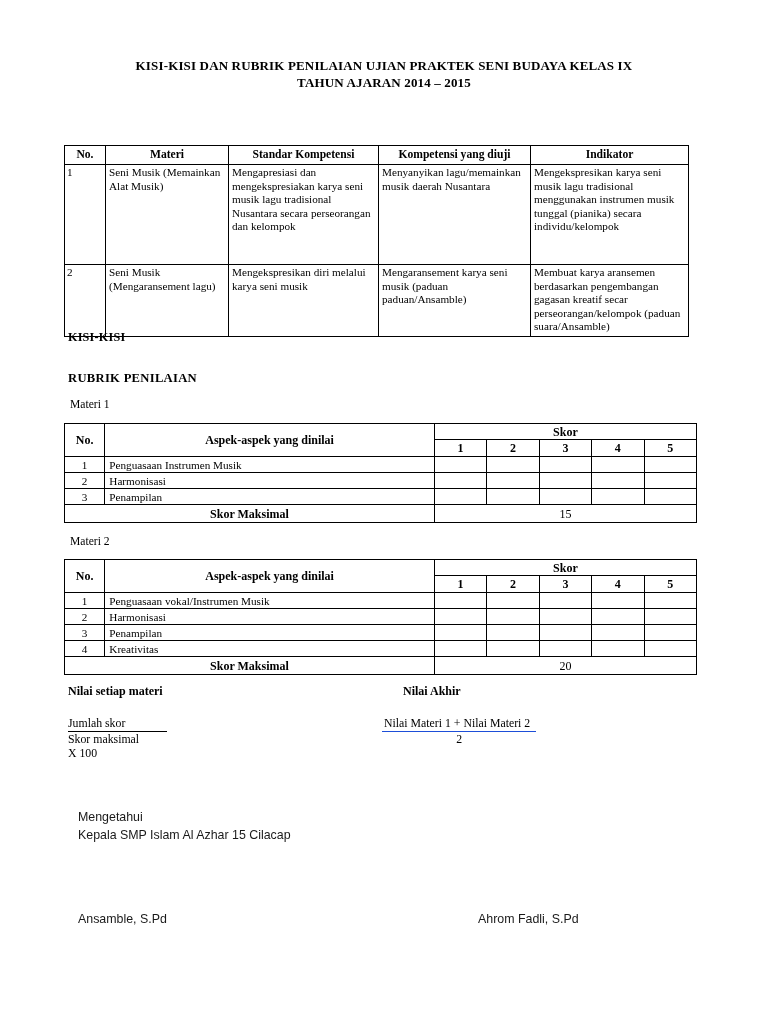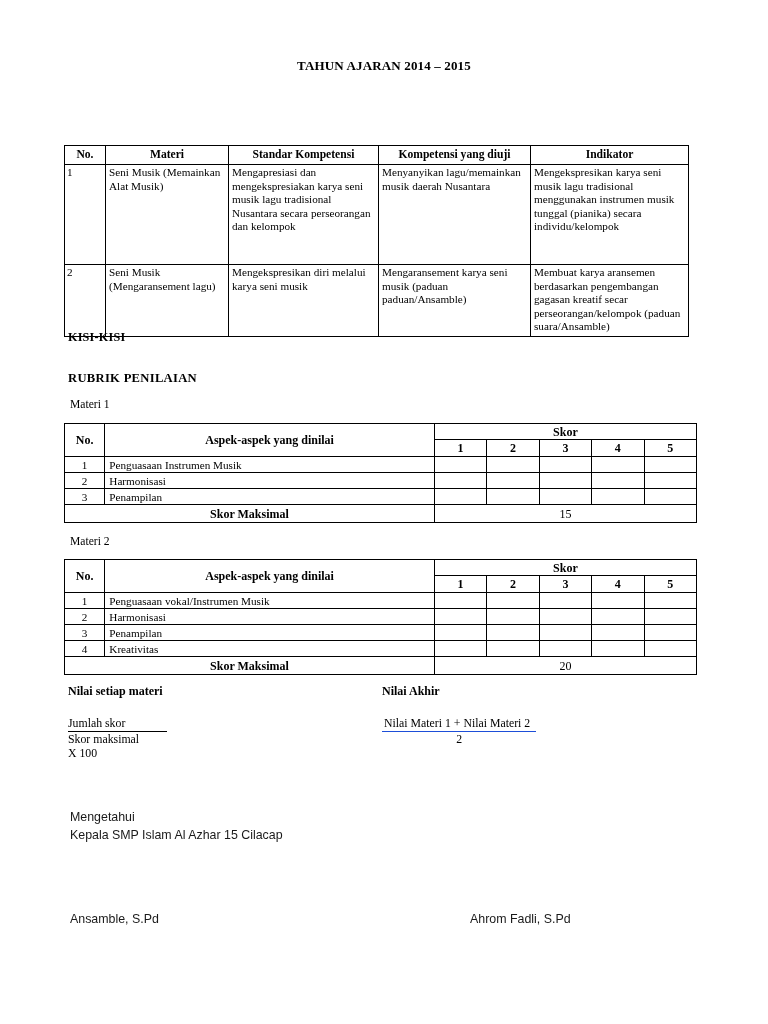--- a/index.html
+++ b/index.html
@@ -174,21 +174,21 @@
   
   .formula-left-title {
     position: absolute;
     left: 68px;
     top: 684px;
     font-weight: bold;
     font-size: 12px;
   }
   .formula-right-title {
     position: absolute;
-    left: 382px;
+    left: 403px;
     top: 684px;
     font-weight: bold;
     font-size: 12px;
   }
   .formula-left {
     position: absolute;
     left: 68px;
     top: 716px;
     font-size: 11.8px;
     line-height: 14.6px;
@@ -223,32 +223,34 @@
   }
 
   
   .sig {
     position: absolute;
     font-family: "Liberation Sans", sans-serif;
     font-size: 12.4px;
     line-height: 17.5px;
     color: #1a1a1a;
     white-space: nowrap;
+    margin-left: 8px;
   }
   .sig-left-head  { left: 70px;  top: 809px; }
   .sig-right-head { left: 470px; top: 809px; }
   .sig-left-name  { left: 70px;  top: 911px; }
   .sig-right-name { left: 470px; top: 911px; }
 </style>
 </head>
 <body>
 
 <div class="page">
 
   <div class="title-block">
+    <div class="title-line">KISI-KISI DAN RUBRIK PENILAIAN UJIAN PRAKTEK SENI BUDAYA KELAS IX</div>
     <div class="title-line">TAHUN AJARAN 2014 – 2015</div>
   </div>
 
   <table class="kisi-table">
     <colgroup>
       <col class="c-no">
         <col class="c-mat">
         <col class="c-sk">
         <col class="c-kyd">
         <col class="c-ind">

